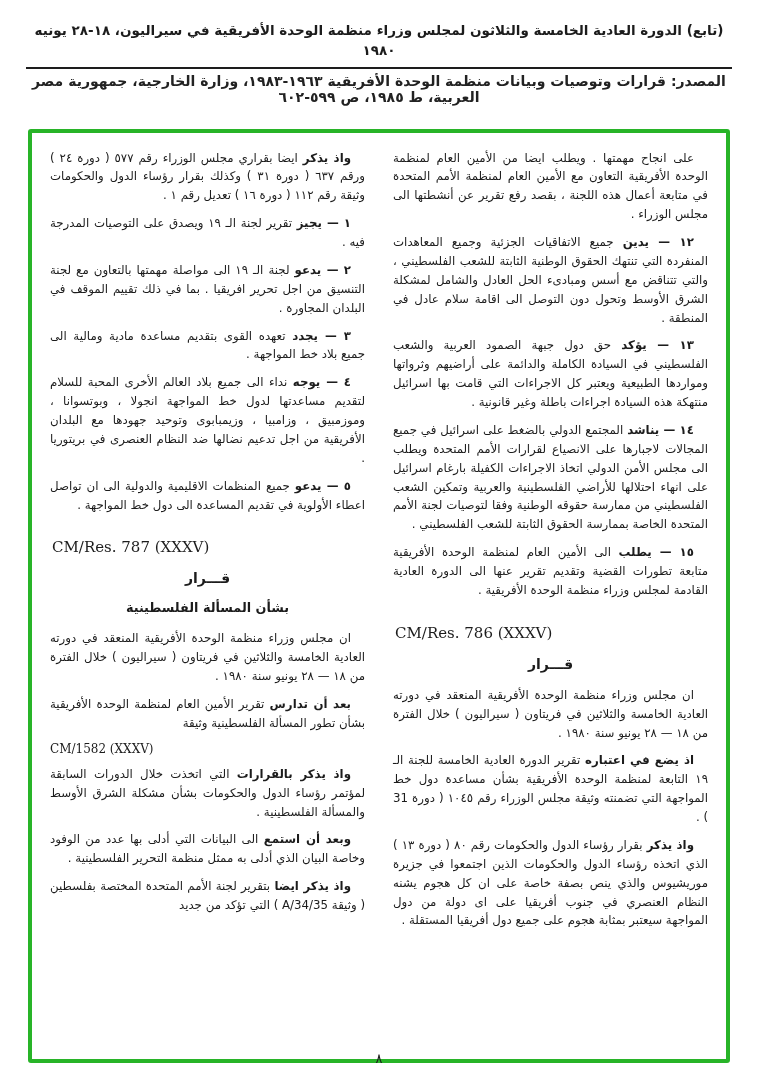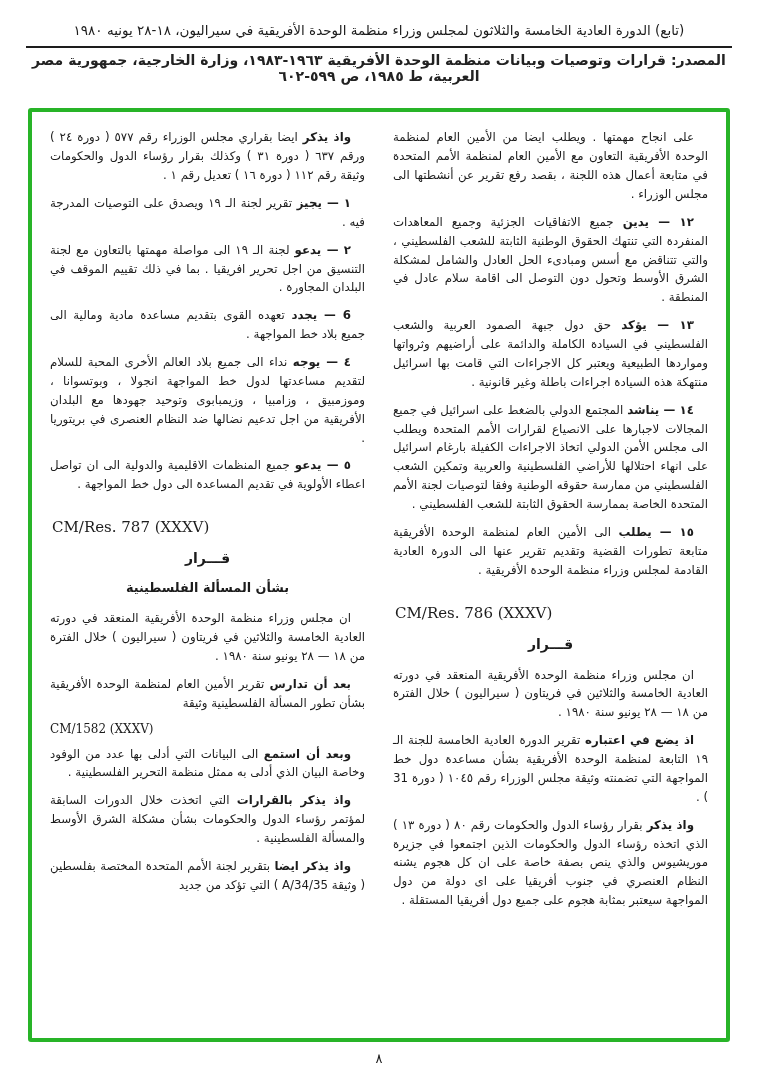--- a/index.html
+++ b/index.html
@@ -8,21 +8,21 @@
     background:#ffffff;
     color:#1c1c1c;
     font-family:"DejaVu Sans", sans-serif;
     position:relative;
     direction:rtl;
   }
   .page { width:758px; height:1078px; padding:20px 16px 0; position:relative; }
 
   
   .doc-header { text-align:center; margin:0 8px; }
-  .header-title { font-size:13.5px; font-weight:normal; line-height:1.5; }
+  .header-title { font-size:13.5px; font-weight:bold; line-height:1.5; }
   .header-rule { border-top:2px solid #1d1d1d; margin:6px 2px 4px; }
   .header-source { font-size:14px; font-weight:bold; color:#222; }
 
   
   .content-frame {
     margin:24px 12px 0;
     border:4px solid #28b428;
     border-radius:3px;
     padding:16px 18px 10px;
     height:934px;
@@ -104,31 +104,31 @@
         <h3 class="res-title">قـــرار</h3>
         <p class="para"><span>ان مجلس وزراء منظمة الوحدة الأفريقية المنعقد في دورته العادية الخامسة والثلاثين في فريتاون ( سيراليون ) خلال الفترة من ١٨ — ٢٨ يونيو سنة ١٩٨٠ .</span></p>
         <p class="para"><b class="lead">اذ يضع في اعتباره</b> <span>تقرير الدورة العادية الخامسة للجنة الـ ١٩ التابعة لمنظمة الوحدة الأفريقية بشأن مساعدة دول خط المواجهة التي تضمنته وثيقة مجلس الوزراء رقم ١٠٤٥ ( دورة 31 ) .</span></p>
         <p class="para"><b class="lead">واذ يذكر</b> <span>بقرار رؤساء الدول والحكومات رقم ٨٠ ( دورة ١٣ ) الذي اتخذه رؤساء الدول والحكومات الذين اجتمعوا في جزيرة موريشيوس والذي ينص بصفة خاصة على ان كل هجوم يشنه النظام العنصري في جنوب أفريقيا على اى دولة من دول المواجهة سيعتبر بمثابة هجوم على جميع دول أفريقيا المستقلة .</span></p>
       </div>
 
       <div class="col">
         <p class="para"><b class="lead">واذ يذكر</b> <span>ايضا بقراري مجلس الوزراء رقم ٥٧٧ ( دورة ٢٤ ) ورقم ٦٣٧ ( دورة ٣١ ) وكذلك بقرار رؤساء الدول والحكومات وثيقة رقم ١١٢ ( دورة ١٦ ) تعديل رقم ١ .</span></p>
         <p class="para"><b class="lead">١ — يجيز</b> <span>تقرير لجنة الـ ١٩ ويصدق على التوصيات المدرجة فيه .</span></p>
         <p class="para"><b class="lead">٢ — يدعو</b> <span>لجنة الـ ١٩ الى مواصلة مهمتها بالتعاون مع لجنة التنسيق من اجل تحرير افريقيا . بما في ذلك تقييم الموقف في البلدان المجاورة .</span></p>
-        <p class="para"><b class="lead">6 — يجدد</b> <span>تعهده القوى بتقديم مساعدة مادية ومالية الى جميع بلاد خط المواجهة .</span></p>
+        <p class="para"><b class="lead">٣ — يجدد</b> <span>تعهده القوى بتقديم مساعدة مادية ومالية الى جميع بلاد خط المواجهة .</span></p>
         <p class="para"><b class="lead">٤ — يوجه</b> <span>نداء الى جميع بلاد العالم الأخرى المحبة للسلام لتقديم مساعدتها لدول خط المواجهة انجولا ، وبوتسوانا ، وموزمبيق ، وزامبيا ، وزيمبابوى وتوحيد جهودها مع البلدان الأفريقية من اجل تدعيم نضالها ضد النظام العنصرى في بريتوريا .</span></p>
         <p class="para"><b class="lead">٥ — يدعو</b> <span>جميع المنظمات الاقليمية والدولية الى ان تواصل اعطاء الأولوية في تقديم المساعدة الى دول خط المواجهة .</span></p>
         <p class="ref">CM/Res. 787 (XXXV)</p>
         <h3 class="res-title">قـــرار</h3>
         <h4 class="res-subtitle">بشأن المسألة الفلسطينية</h4>
         <p class="para"><span>ان مجلس وزراء منظمة الوحدة الأفريقية المنعقد في دورته العادية الخامسة والثلاثين في فريتاون ( سيراليون ) خلال الفترة من ١٨ — ٢٨ يونيو سنة ١٩٨٠ .</span></p>
         <p class="para"><b class="lead">بعد أن تدارس</b> <span>تقرير الأمين العام لمنظمة الوحدة الأفريقية بشأن تطور المسألة الفلسطينية وثيقة</span></p>
         <p class="ref-inline">CM/1582 (XXXV)</p>
+        <p class="para"><b class="lead">واذ يذكر بالقرارات</b> <span>التي اتخذت خلال الدورات السابقة لمؤتمر رؤساء الدول والحكومات بشأن مشكلة الشرق الأوسط والمسألة الفلسطينية .</span></p>
         <p class="para"><b class="lead">وبعد أن استمع</b> <span>الى البيانات التي أدلى بها عدد من الوفود وخاصة البيان الذي أدلى به ممثل منظمة التحرير الفلسطينية .</span></p>
-        <p class="para"><b class="lead">واذ يذكر بالقرارات</b> <span>التي اتخذت خلال الدورات السابقة لمؤتمر رؤساء الدول والحكومات بشأن مشكلة الشرق الأوسط والمسألة الفلسطينية .</span></p>
         <p class="para"><b class="lead">واذ يذكر ايضا</b> <span>بتقرير لجنة الأمم المتحدة المختصة بفلسطين ( وثيقة A/34/35 ) التي تؤكد من جديد</span></p>
       </div>
 
     </div>
   </div>
 
   <div class="page-number">٨</div>
 
 </div>
 

